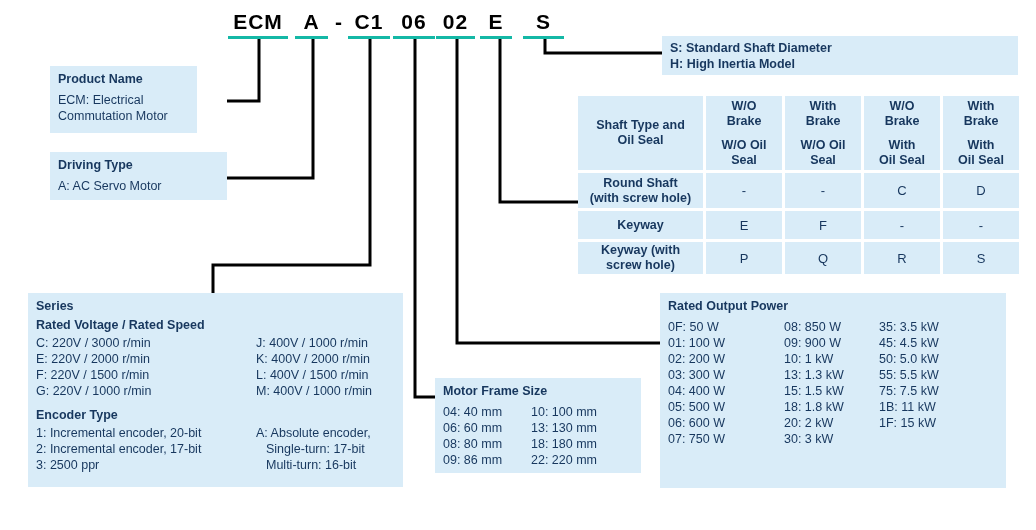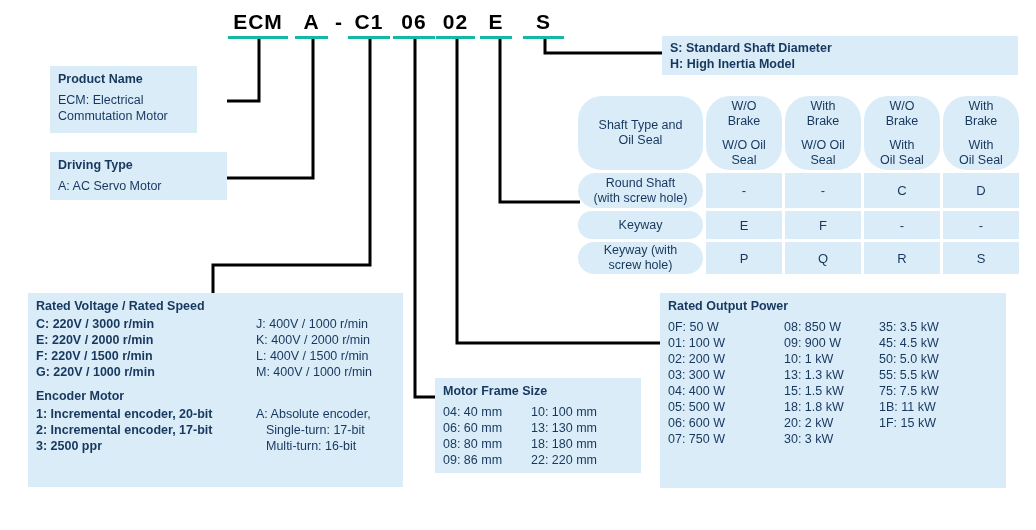--- a/index.html
+++ b/index.html
@@ -19,38 +19,38 @@
   .wires { position:absolute; left:0; top:0; }
   
   .ibox {
     position:absolute; background:#d9ecf8; padding:5px 8px;
     font-size:12.5px; line-height:16px;
   }
   .btitle { font-weight:bold; margin-bottom:5px; white-space:pre-line; }
   .bline { white-space:pre-line; }
   .twocol { display:flex; }
   .mt { margin-top:8px; }
-  .colw220 { width:220px;font-weight:bold; }
+  .colw220 { width:220px; }
   .colw88  { width:88px; }
   .colw116 { width:116px; }
   .colw95  { width:95px; }
   .indent { padding-left:10px; }
   .boldbox { font-weight:bold; }
   
   .shaft-table {
     position:absolute; left:578px; top:96px; width:444px;
     display:grid; grid-template-columns:125px 76px 76px 76px 76px;
     grid-template-rows:74px 35px 28px 32px; gap:3px;
   }
   .cell {
     background:#d9ecf8; display:flex; flex-direction:column;
     align-items:center; justify-content:center; text-align:center;
     font-size:12.5px; line-height:15px; white-space:pre-line;
   }
-  .cell.hdr { font-weight:normal;border-radius:24px; }
+  .cell.hdr { font-weight:bold; }
   .cell .ht { margin-bottom:9px; }
   .cell.val { font-size:13px; font-weight:normal; }
 </style>
 </head>
 <body>
 
 <div class="canvas">
 
   <div class="seg" style="left:228px;width:60px;">ECM</div>
   <div class="seg" style="left:295px;width:33px;">A</div>
@@ -78,36 +78,37 @@
     <div class="bline">ECM: Electrical</div>
     <div class="bline">Commutation Motor</div>
   </div>
 
   <div class="ibox" style="left:50px;top:152px;width:177px;height:48px;">
     <div class="btitle">Driving Type</div>
     <div class="bline">A: AC Servo Motor</div>
   </div>
 
   <div class="ibox" style="left:28px;top:293px;width:375px;height:194px;">
+    <div class="btitle" style="margin-bottom:3px;">Series</div>
     <div class="btitle" style="margin-bottom:2px;">Rated Voltage /  Rated Speed</div>
     <div class="twocol">
       <div class="colw220">
         <div class="bline">C: 220V / 3000 r/min</div>
         <div class="bline">E: 220V / 2000 r/min</div>
         <div class="bline">F: 220V / 1500 r/min</div>
         <div class="bline">G: 220V / 1000 r/min</div>
       </div>
       <div>
         <div class="bline">J: 400V / 1000 r/min</div>
         <div class="bline">K: 400V / 2000 r/min</div>
         <div class="bline">L: 400V / 1500 r/min</div>
         <div class="bline">M: 400V / 1000 r/min</div>
       </div>
     </div>
-    <div class="btitle mt" style="margin-bottom:2px;">Encoder Motor</div>
+    <div class="btitle mt" style="margin-bottom:2px;">Encoder Type</div>
     <div class="twocol">
       <div class="colw220">
         <div class="bline">1: Incremental encoder, 20-bit</div>
         <div class="bline">2: Incremental encoder, 17-bit</div>
         <div class="bline">3: 2500 ppr</div>
       </div>
       <div>
         <div class="bline">A: Absolute encoder,</div>
         <div class="bline indent">Single-turn: 17-bit</div>
         <div class="bline indent">Multi-turn: 16-bit</div>

